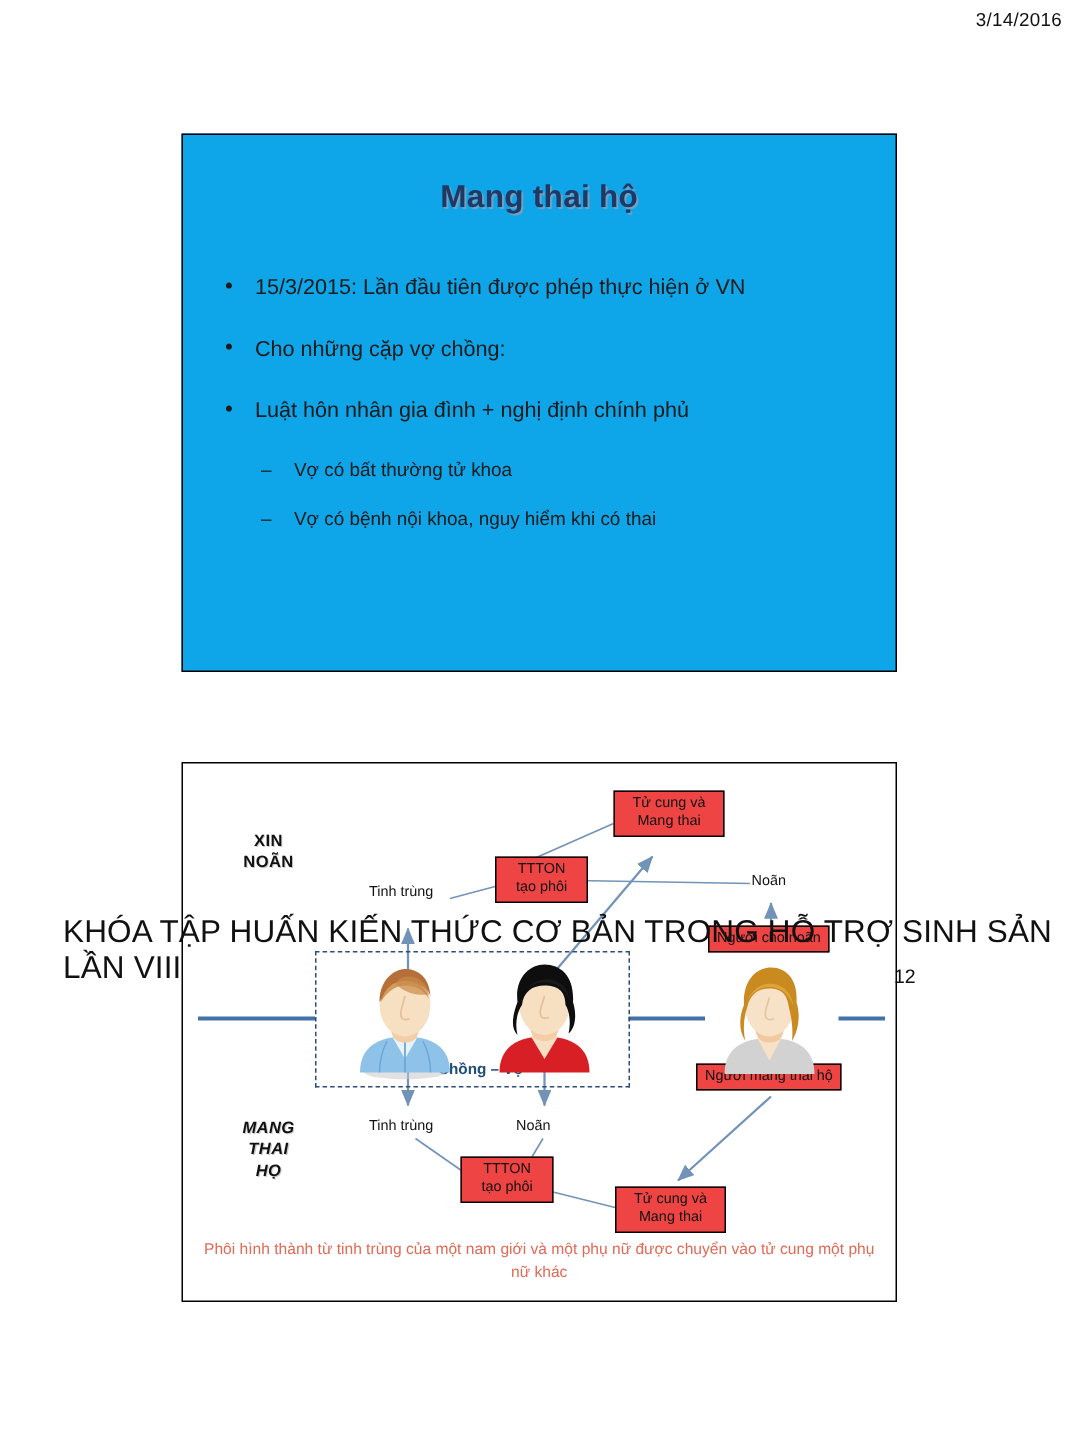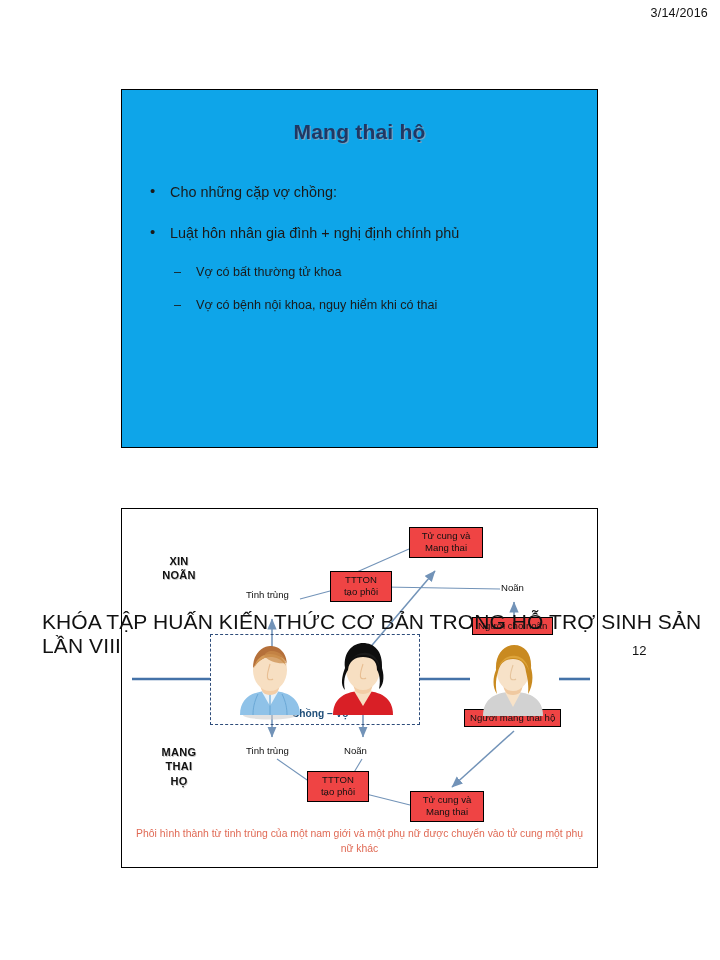--- a/index.html
+++ b/index.html
@@ -78,34 +78,35 @@
   
   .av{position:absolute;}
   .av svg{display:block;}
 
   
   .footer{
     position:absolute;left:42px;bottom:38px;
     font-size:21px;color:#111;letter-spacing:.1px;
   }
   .pageno{
-    position:absolute;left:632px;bottom:38px;
+    position:absolute;left:596px;bottom:38px;
     font-size:13px;color:#111;margin-top:44px;
   }
 </style>
 </head>
 <body>
 
 <div class="page">
 
   <div class="hdr-date">3/14/2016</div>
 
   <div class="slide1">
     <div class="slide-title">Mang thai hộ</div>
     <div class="bullets">
+      <div class="b1">15/3/2015: Lần đầu tiên được phép thực hiện ở VN</div>
       <div class="b1">Cho những cặp vợ chồng:</div>
       <div class="b1">Luật hôn nhân gia đình + nghị định chính phủ</div>
       <div class="b2">Vợ có bất thường tử khoa</div>
       <div class="b2">Vợ có bệnh nội khoa, nguy hiểm khi có thai</div>
     </div>
   </div>
 
   <div class="slide2">
     <div class="dg">
 
@@ -141,21 +142,21 @@
 
           <line x1="240" y1="250" x2="228" y2="270" stroke-width="1.1"></line>
 
           <line x1="236" y1="283" x2="288" y2="296" stroke-width="1.1"></line>
 
           <line x1="392" y1="222" x2="330" y2="278" stroke-width="1.5" marker-end="url(#ah)"></line>
         </g>
       </svg>
 
       <div class="side" style="left:20px;top:45px;width:74px;text-align:center;">XIN<br>NOÃN</div>
-      <div class="side" style="left:20px;top:236px;width:74px;">MANG<br>THAI<br>HỌ</div>
+      <div class="side" style="left:20px;top:236px;width:74px;font-style:italic;">MANG<br>THAI<br>HỌ</div>
 
       <div class="lbl" style="left:124px;top:80px;">Tinh trùng</div>
       <div class="lbl box" style="left:208px;top:62px;width:50px;">TTTON<br>tạo phôi</div>
       <div class="lbl box" style="left:287px;top:18px;width:62px;">Tử cung và<br>Mang thai</div>
       <div class="lbl" style="left:379px;top:73px;">Noãn</div>
 
       <div class="lbl box" style="left:350px;top:108px;">Người cho noãn</div>
       <div class="lbl box" style="left:342px;top:200px;">Người mang thai hộ</div>
 
       <div class="dashbox" style="left:88px;top:125px;width:210px;height:91px;"></div>

